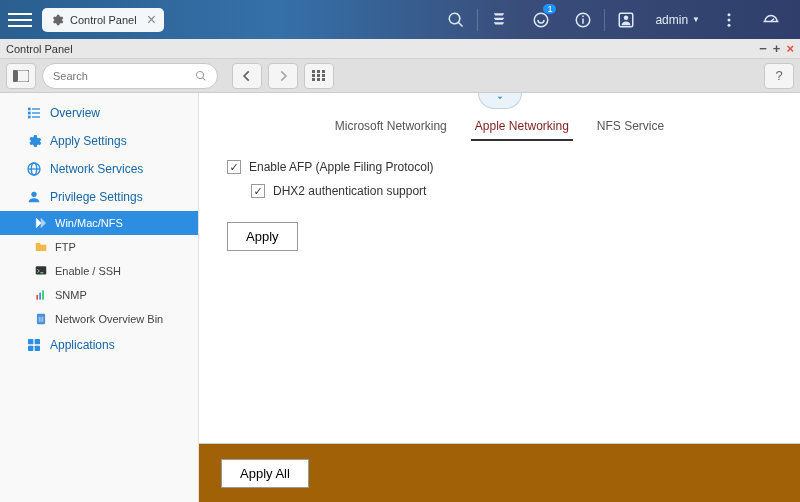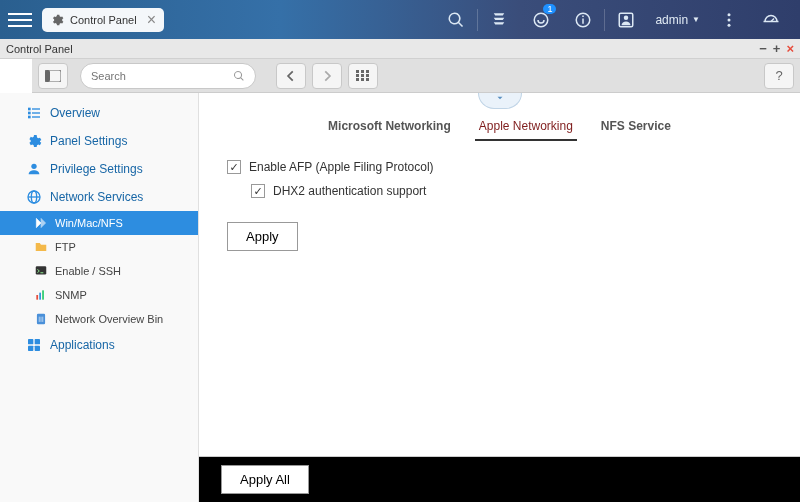--- a/index.html
+++ b/index.html
@@ -20,21 +20,21 @@
 .user-label { font-size: 12px; color: #e0eaf4; display: flex; align-items: center; gap: 4px; padding: 0 8px; cursor: pointer; }
 .user-label .caret { font-size: 8px; }
 
 .window-bar { height: 20px; background: #e8e8e8; border-bottom: 1px solid #d0d0d0; display: flex; align-items: center; padding: 0 6px; font-size: 11px; color: #333; }
 .window-bar-spacer { margin-left: auto; display: flex; gap: 6px; }
 .win-ctrl { cursor: pointer; font-weight: bold; font-size: 13px; }
 .win-min { color: #555; }
 .win-max { color: #555; }
 .win-close { color: #e74c3c; }
 
-.toolbar { height: 34px; background: #e0e0e0; border-bottom: 1px solid #ccc; display: flex; align-items: center; padding: 4px 6px; gap: 12px; margin-left: 32px; }
+.toolbar { height: 34px; background: #e0e0e0; border-bottom: 1px solid #ccc; display: flex; align-items: center; padding: 4px 6px; gap: 6px; }
 .tool-btn { height: 26px; background: #f5f5f5; border: 1px solid #c8c8c8; border-radius: 4px; display: flex; align-items: center; justify-content: center; cursor: pointer; }
 .square-btn { width: 30px; }
 .search-box { flex: 0 0 140px; height: 26px; background: #fff; border: 1px solid #c8c8c8; border-radius: 13px; display: flex; align-items: center; padding: 0 10px; }
 .search-box input { border: none; outline: none; flex: 1; font-size: 11px; background: transparent; }
 .search-box .mag { width: 12px; height: 12px; fill: #888; }
 .nav-group { display: flex; gap: 6px; margin-left: 8px; }
 .toolbar-right { margin-left: auto; }
 .grid-wrap { display: grid; grid-template-columns: repeat(3,1fr); gap:1px; width:14px; }
 
 .body-area { display: flex; height: 409px; }
@@ -44,30 +44,30 @@
 .sb-sub.active { background: #2d8de0; color: #fff; }
 .sb-sub.active .sub-ico { fill:#fff; stroke:#fff; }
 .sb-ico { width: 16px; height: 16px; flex-shrink: 0; }
 .sub-ico { width: 14px; height: 14px; flex-shrink: 0; }
 
 .main { flex: 1; display: flex; flex-direction: column; }
 .main-content { flex: 1; padding: 10px 28px 0 28px; position: relative; }
 .pill { width: 44px; height: 16px; border: 1px solid #c0d4e6; border-top: none; border-radius: 0 0 22px 22px; background: #eaf2fa; margin: -10px auto 4px auto; display:flex; align-items:flex-start; justify-content:center; cursor:pointer;}
 .pill svg{width:12px;height:10px;fill:#5a8fc0;}
 .tabs { display: flex; gap: 20px; border-bottom: 1px solid transparent; margin-bottom: 18px; justify-content: center; }
-.tabs .tab-item { font-size: 12px; color: #555; padding: 6px 4px; cursor: pointer; font-weight: bold; }
+.tabs .tab-item { font-size: 12px; color: #555; padding: 6px 4px; cursor: pointer; }
 .tabs .tab-item.active { color: #7f1d1d; border-bottom: 2px solid #333; font-weight: 500; }
 .check-row { display: flex; align-items: center; gap: 8px; font-size: 12px; color: #333; margin-bottom: 10px; }
 .check-row.indent { margin-left: 24px; }
 .checkbox { width: 14px; height: 14px; border: 1px solid #999; background: #fff; display: inline-flex; align-items: center; justify-content: center; cursor: pointer; }
 .checkbox.checked::after { content: "✓"; font-size: 11px; color: #333; line-height: 1; }
 .btn { border: 1px solid #999; background: #fff; padding: 6px 18px; font-size: 13px; cursor: pointer; }
 .apply-btn { margin-top: 14px; }
 
-.footer { height: 46px; background: #000000; border-top: 1px solid #ccc; display: flex; align-items: center; padding: 0 22px; }
+.footer { height: 59px; background: #a16207; border-top: 1px solid #ccc; display: flex; align-items: center; padding: 0 22px; }
 </style>
 </head>
 <body>
 
 <div class="topbar">
   <div class="hamburger">
     <span></span>
       <span></span>
       <span></span>
   </div>
@@ -198,36 +198,36 @@
           <rect x="9" y="11" width="12" height="2" fill="#2d8de0"></rect>
           <rect x="3" y="16" width="4" height="4" fill="#2d8de0"></rect>
           <rect x="9" y="17" width="12" height="2" fill="#2d8de0"></rect>
         </svg>
       <span>Overview</span>
     </div>
     <div class="sb-item">
       <svg class="sb-ico" viewBox="0 0 24 24">
           <path fill="#2d8de0" d="M12 8a4 4 0 100 8 4 4 0 000-8zm9 4l2-1.6-2-3.4-2.4 1-2-1.2L16 3h-4l-.5 2.6-2 1.2-2.4-1-2 3.4 2 1.6L7 12l.1 1.2-2 1.6 2 3.4 2.4-1 2 1.2L12 21h4l.5-2.6 2-1.2 2.4 1 2-3.4-2-1.6z"></path>
         </svg>
-      <span>Panel Settings</span>
-    </div>
-    <div class="sb-item">
-      <svg class="sb-ico" viewBox="0 0 24 24">
-          <circle cx="12" cy="8" r="4" fill="#2d8de0"></circle>
-          <path d="M4 20c0-4 4-6 8-6s8 2 8 6" fill="#2d8de0"></path>
-        </svg>
-      <span>Privilege Settings</span>
+      <span>Apply Settings</span>
     </div>
     <div class="sb-item">
       <svg class="sb-ico" viewBox="0 0 24 24">
           <circle cx="12" cy="12" r="9" fill="none" stroke="#2d8de0" stroke-width="2"></circle>
           <ellipse cx="12" cy="12" rx="4" ry="9" fill="none" stroke="#2d8de0" stroke-width="2"></ellipse>
           <line x1="3" y1="12" x2="21" y2="12" stroke="#2d8de0" stroke-width="2"></line>
         </svg>
       <span>Network Services</span>
+    </div>
+    <div class="sb-item">
+      <svg class="sb-ico" viewBox="0 0 24 24">
+          <circle cx="12" cy="8" r="4" fill="#2d8de0"></circle>
+          <path d="M4 20c0-4 4-6 8-6s8 2 8 6" fill="#2d8de0"></path>
+        </svg>
+      <span>Privilege Settings</span>
     </div>
 
     <div class="sb-sub active">
       <svg class="sub-ico" viewBox="0 0 24 24">
           <polygon points="4,4 12,12 4,20" fill="#fff"></polygon>
           <polygon points="12,4 20,12 12,20" fill="#fff" opacity="0.6"></polygon>
         </svg>
       <span>Win/Mac/NFS</span>
     </div>
     <div class="sb-sub">

